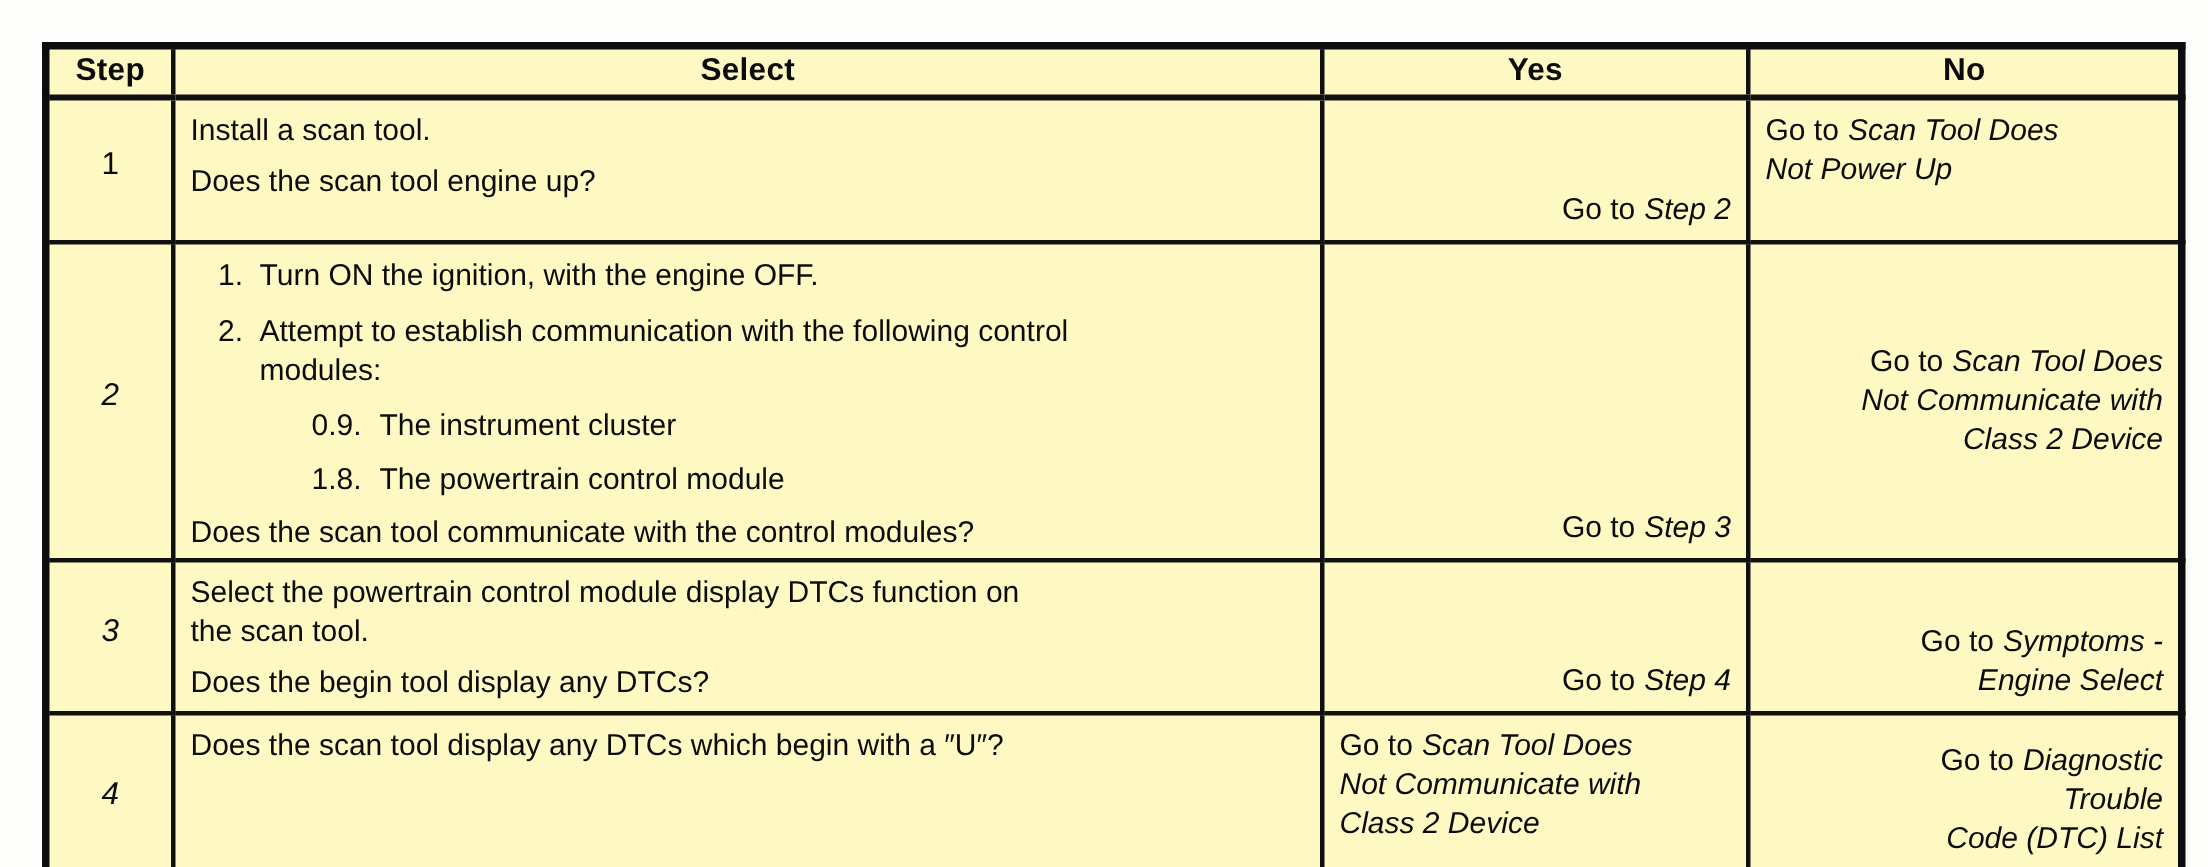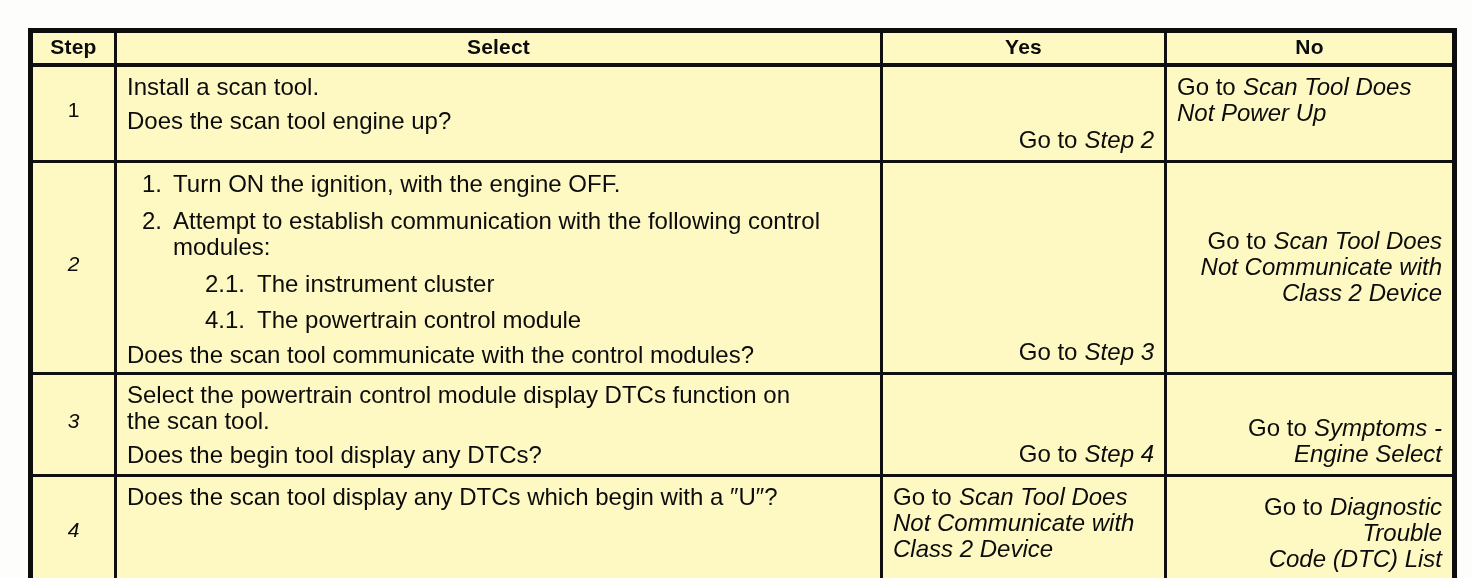--- a/index.html
+++ b/index.html
@@ -38,21 +38,21 @@
     vertical-align: middle;
     padding: 2px 0 4px 0;
     letter-spacing: 0.2px;
   }
   tr.hr  { height: 33px; }
   tr.r1  { height: 96px; }
   tr.r2  { height: 210px; }
   tr.r3  { height: 102px; }
   tr.r4  { height: 117px; }
 
-  td { font-size: 24px; line-height: 26px; }
+  td { font-size: 20px; line-height: 26px; }
 
   td.step {
     text-align: center;
     vertical-align: middle;
     font-size: 21px;
     padding-bottom: 8px;
   }
   td.action {
     vertical-align: top;
     text-align: left;
@@ -123,25 +123,25 @@
             <div class="li">
               <span class="num">1.</span>
               <span class="wrap">Turn ON the ignition, with the engine OFF.</span>
             </div>
             <div class="li">
               <span class="num">2.</span>
               <span class="wrap">Attempt to establish communication with the following control
 modules:</span>
             </div>
             <div class="li sub">
-              <span class="num">2.1.</span>
+              <span class="num">0.9.</span>
               <span class="wrap">The instrument cluster</span>
             </div>
             <div class="li sub">
-              <span class="num">4.1.</span>
+              <span class="num">1.8.</span>
               <span class="wrap">The powertrain control module</span>
             </div>
             <p class="q wrap">Does the scan tool communicate with the control modules?</p>
           </div>
         </td>
         <td class="yn vbot tcenter">
           <span class="goto">Go to</span><span class="it wrap">Step 3</span>
         </td>
         <td class="yn vmid tcenter">
           <span class="goto">Go to</span><span class="it wrap">Scan Tool Does

